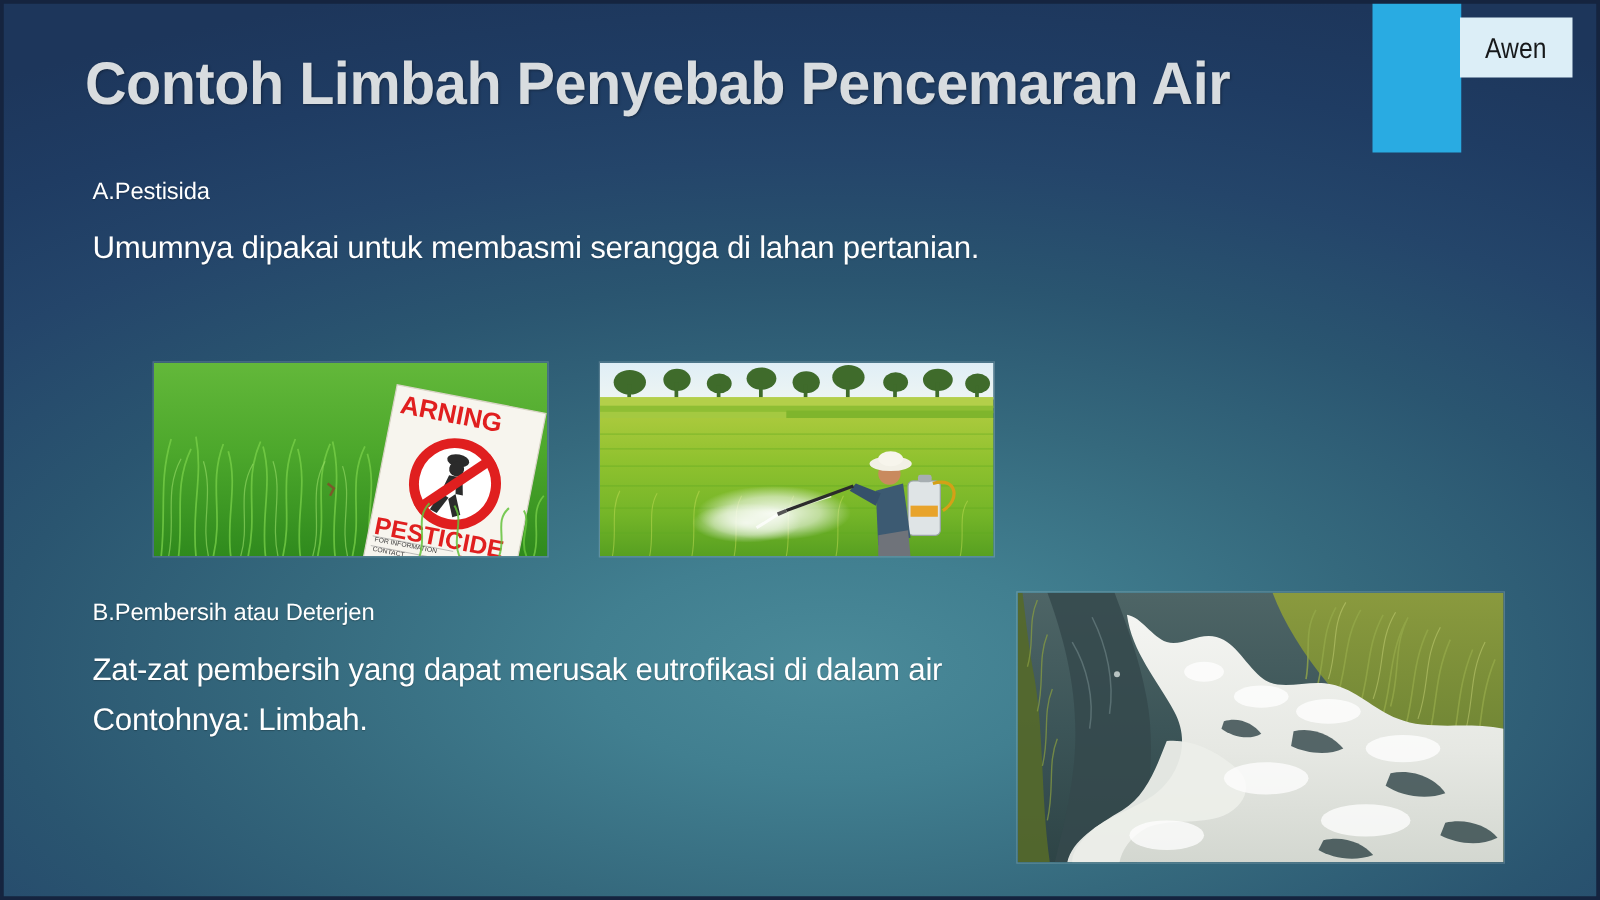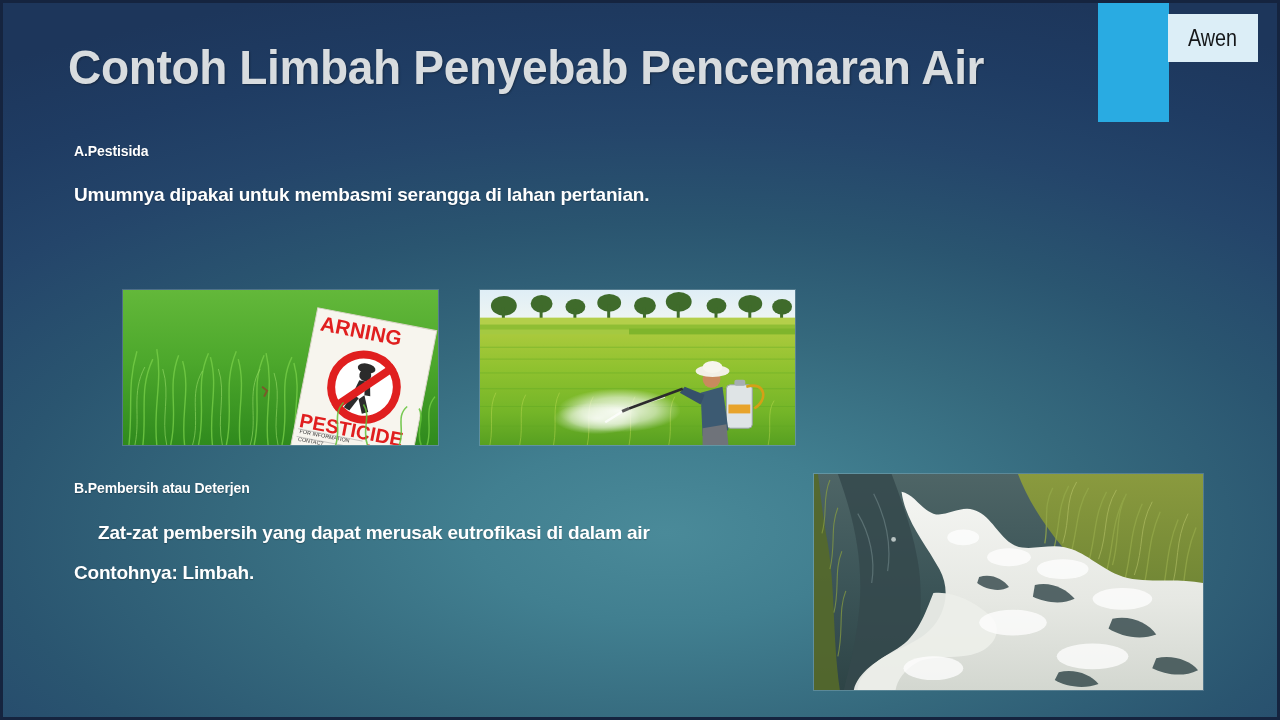--- a/index.html
+++ b/index.html
@@ -76,34 +76,34 @@
 
   
   .body-txt {
     position: absolute;
     color: #ffffff;
     white-space: nowrap;
     z-index: 10;
     text-shadow: 0px 1px 1px rgba(0,0,0,0.25);
   }
   .heading {
-    font-weight: bold;
-    font-size: 14px;
+    font-weight: normal;
+    font-size: 19px;
     letter-spacing: -0.1px;
   }
   .para {
-    font-size: 19px;
-    font-weight: 700;
+    font-size: 25px;
+    font-weight: 400;
     letter-spacing: -0.2px;
   }
   #sec-a-heading { left: 74px; top: 143px; }
   #sec-a-line1   { left: 74px; top: 184px; }
   #sec-a-line2   { left: 78px; top: 225px; }
   #sec-b-heading { left: 74px; top: 480px; text-align: right; }
-  #sec-b-line1   { left: 74px; top: 522px; margin-left: 24px; }
+  #sec-b-line1   { left: 74px; top: 522px; }
   #sec-b-line2   { left: 74px; top: 562px; }
 
   
   .pic {
     position: absolute;
     overflow: hidden;
     z-index: 15;
     border: 1px solid rgba(255,255,255,0.18);
     box-sizing: border-box;
   }

